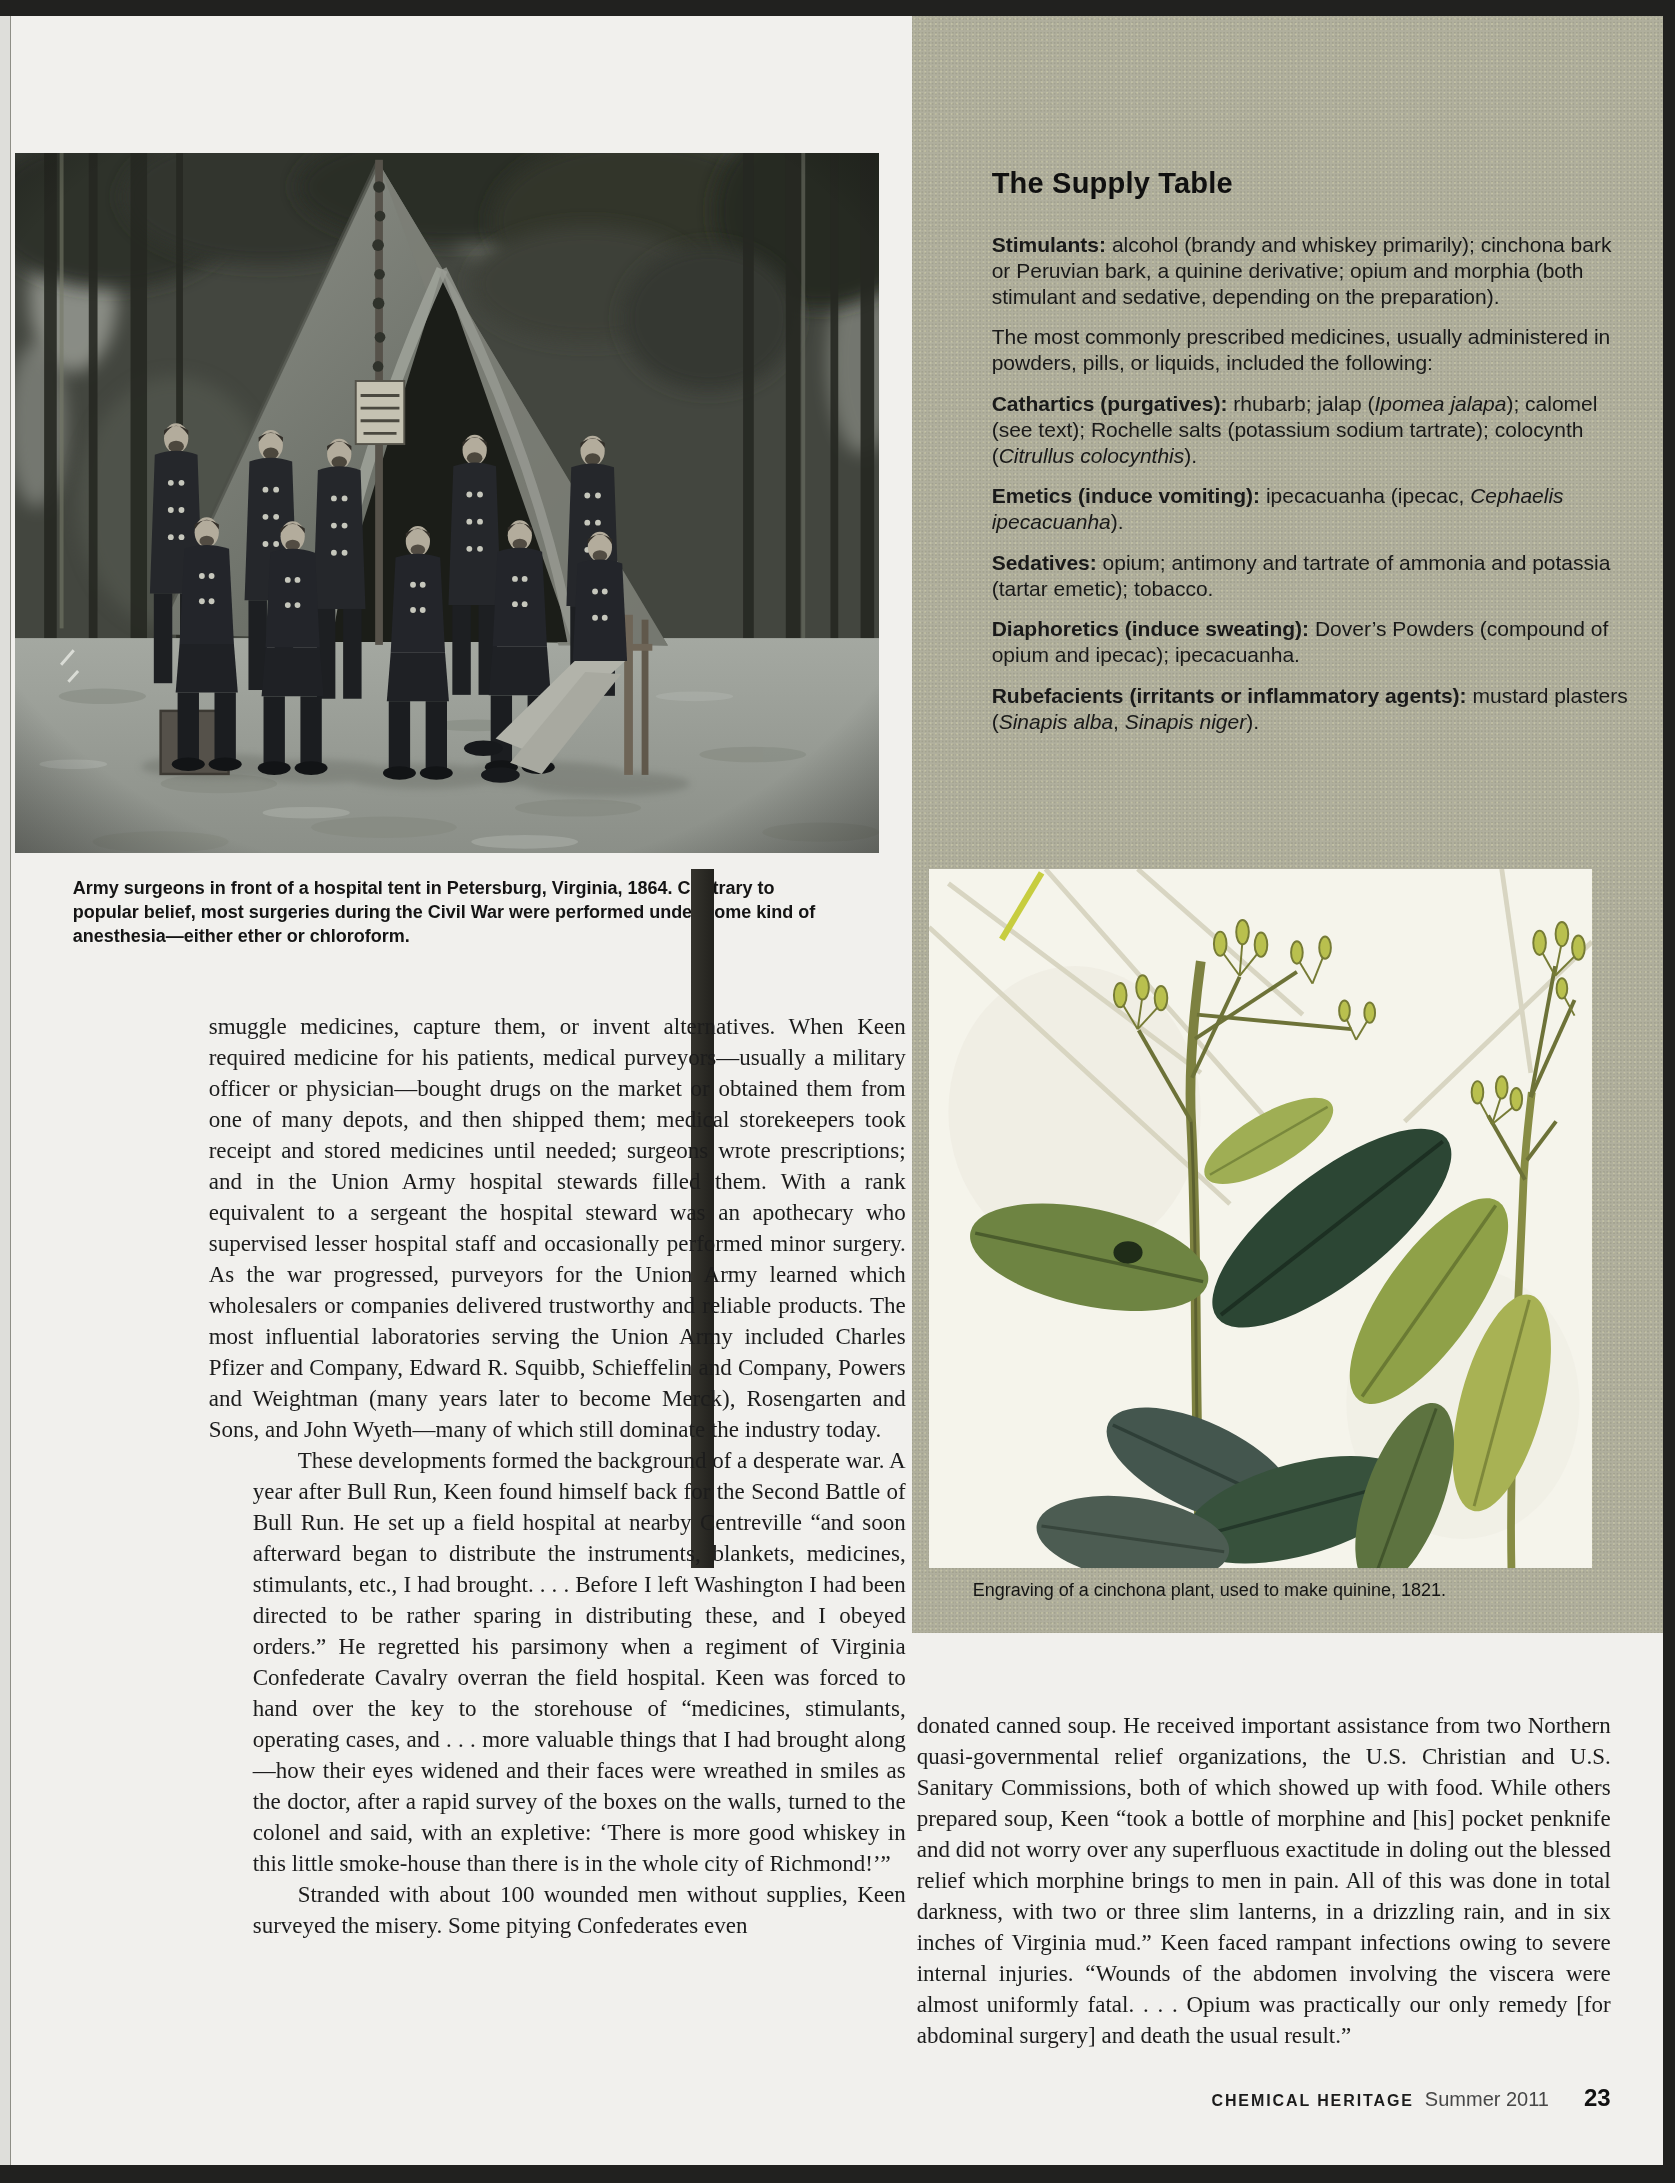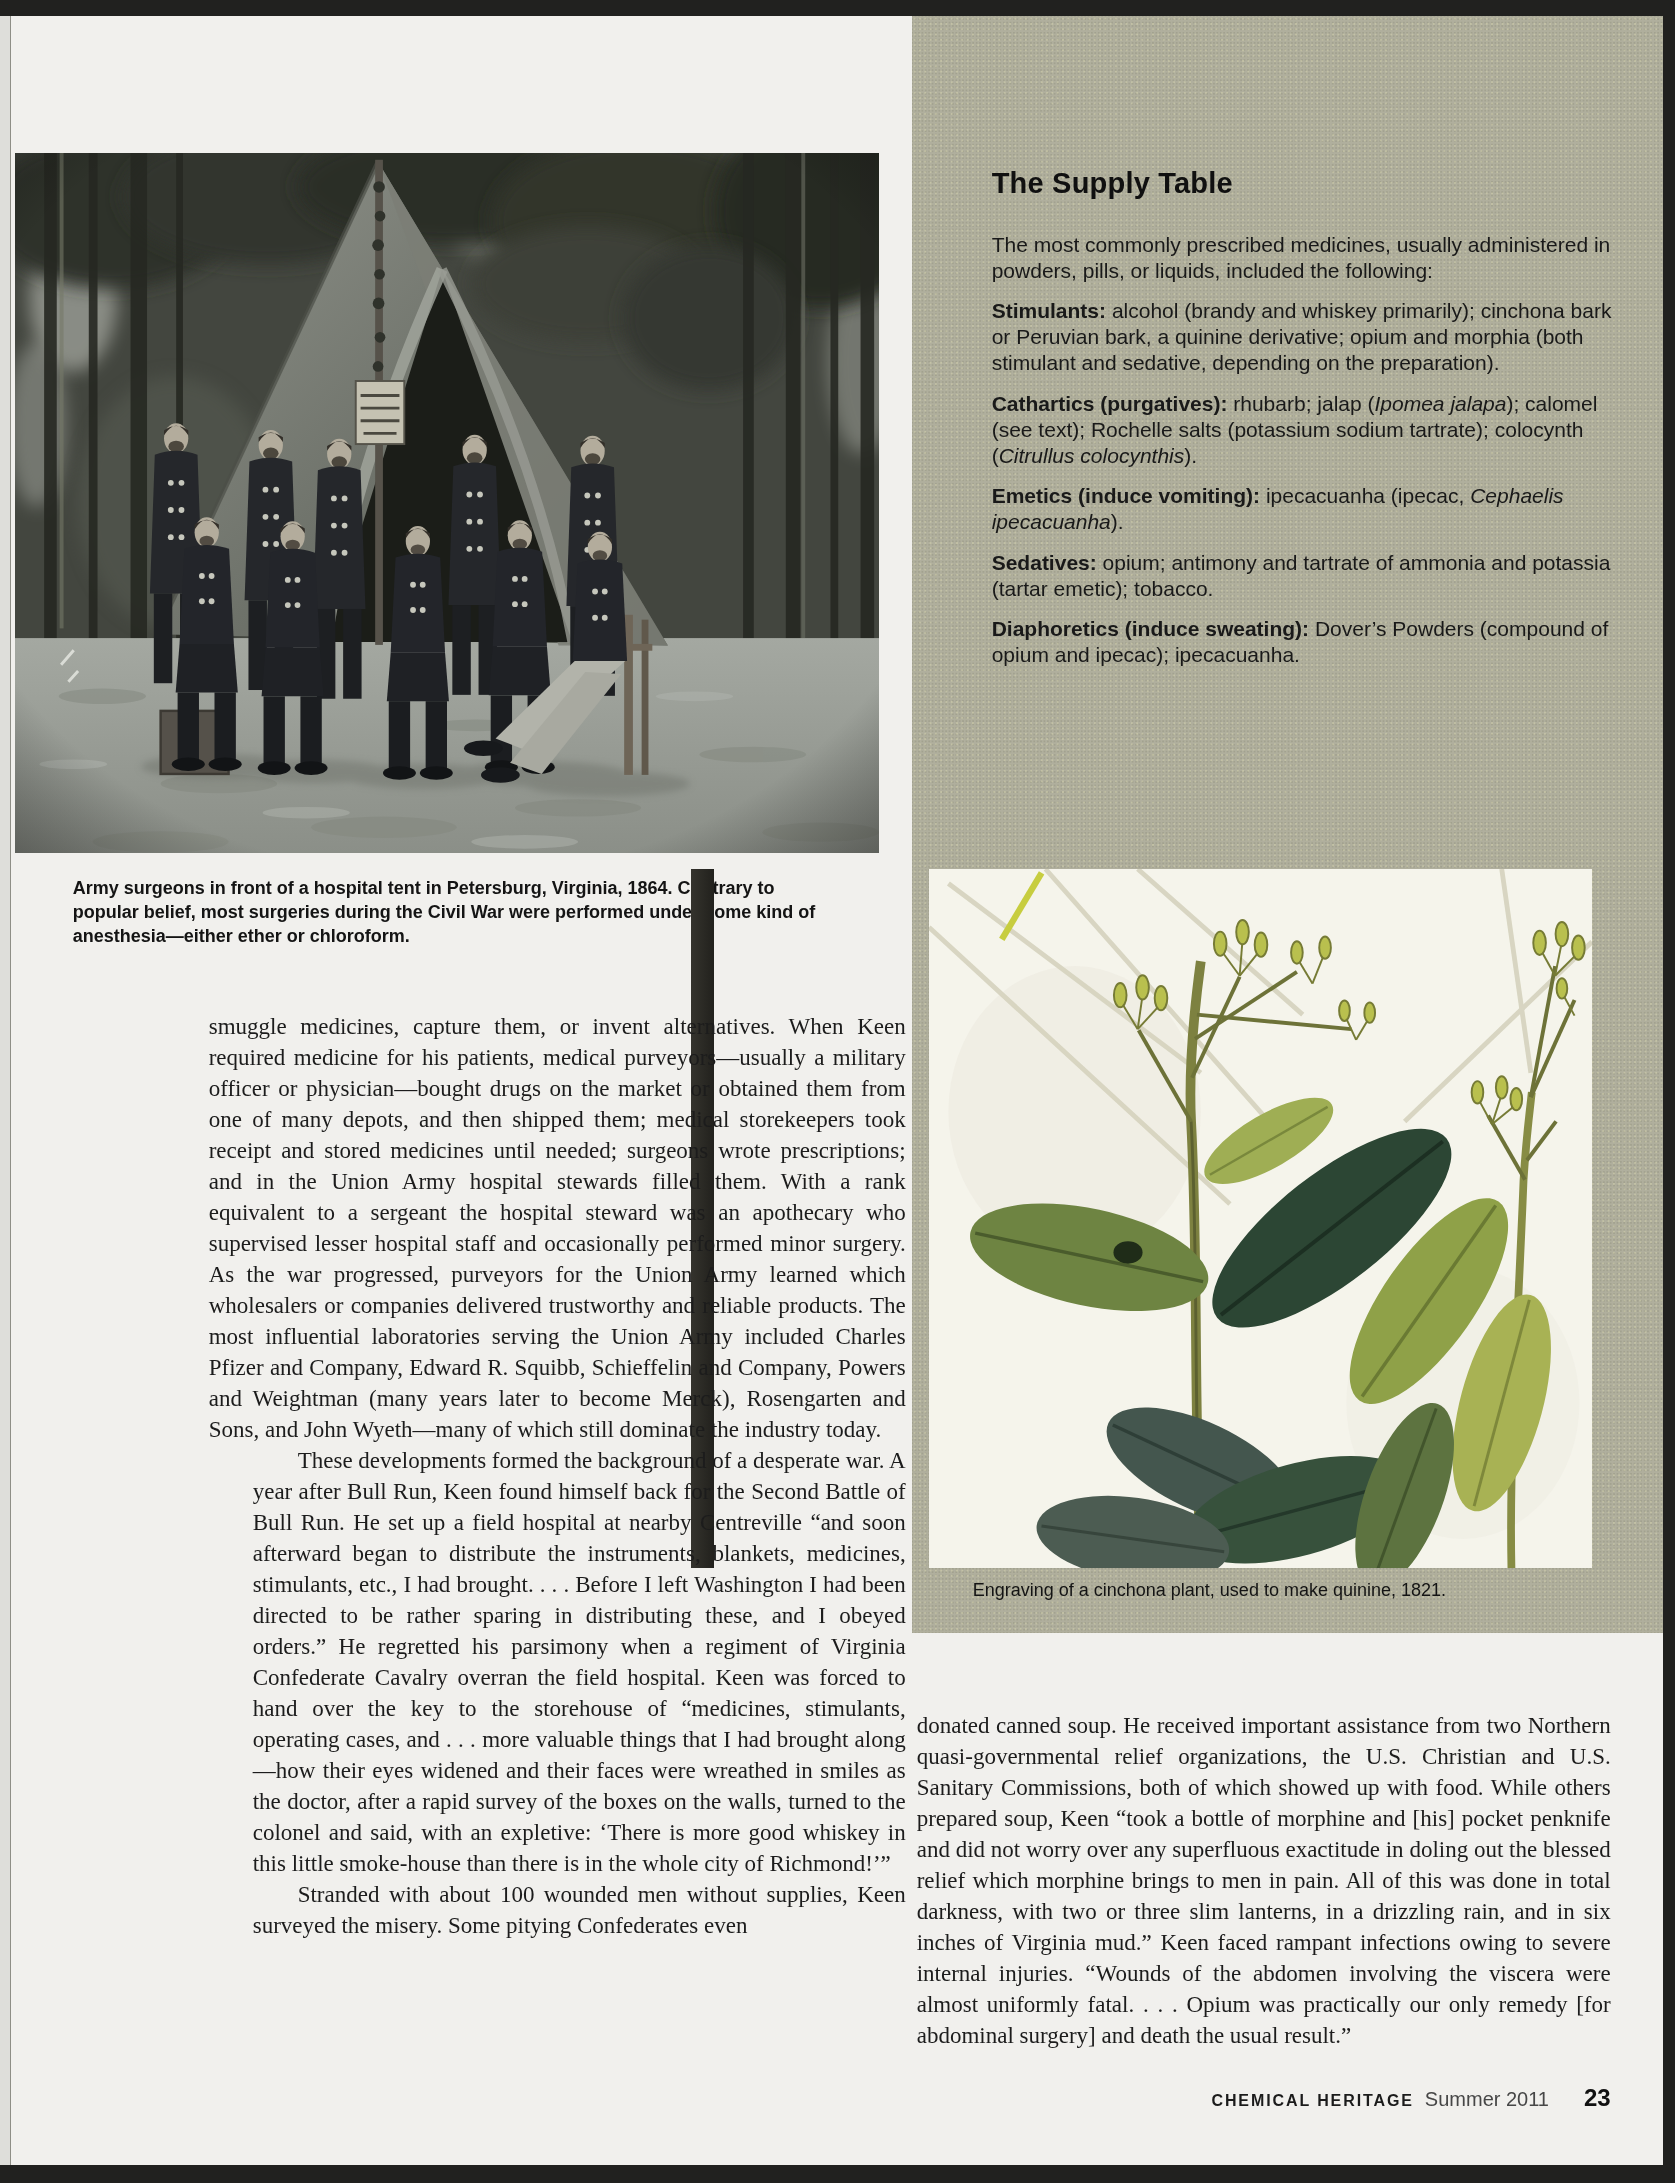--- a/index.html
+++ b/index.html
@@ -226,26 +226,27 @@
 
       <path d="M95,1055 l26,-30 M110,1090 l20,-22" stroke="#e8eae4" stroke-width="6" opacity=".8"></path>
       <rect width="1780" height="1443" fill="url(#vig)"></rect>
     </svg>
 
     <p class="photo-caption">Army surgeons in front of a hospital tent in Petersburg, Virginia, 1864. Contrary to popular belief, most surgeries during the Civil War were performed under some kind of anesthesia—either ether or chloroform.</p>
 
     <section class="panel">
       <h2>The Supply Table</h2>
       <div class="panel-text">
+        <p><span class="b">Stimulants: </span><span>alcohol (brandy and whiskey primarily); cinchona bark or Peruvian bark, a quinine derivative; opium and morphia (both stimulant and sedative, depending on the preparation).</span></p>
         <p>The most commonly prescribed medicines, usually administered in powders, pills, or liquids, included the following:</p>
-        <p><span class="b">Stimulants: </span><span>alcohol (brandy and whiskey primarily); cinchona bark or Peruvian bark, a quinine derivative; opium and morphia (both stimulant and sedative, depending on the preparation).</span></p>
         <p><span class="b">Cathartics (purgatives): </span><span>rhubarb; jalap (</span><span class="i">Ipomea jalapa</span><span>); calomel (see text); Rochelle salts (potassium sodium tartrate); colocynth (</span><span class="i">Citrullus colocynthis</span><span>).</span></p>
         <p><span class="b">Emetics (induce vomiting): </span><span>ipecacuanha (ipecac, </span><span class="i">Cephaelis ipecacuanha</span><span>).</span></p>
         <p><span class="b">Sedatives: </span><span>opium; antimony and tartrate of ammonia and potassia (tartar emetic); tobacco.</span></p>
         <p><span class="b">Diaphoretics (induce sweating): </span><span>Dover’s Powders (compound of opium and ipecac); ipecacuanha.</span></p>
+        <p><span class="b">Rubefacients (irritants or inflammatory agents): </span><span>mustard plasters (</span><span class="i">Sinapis alba</span><span>, </span><span class="i">Sinapis niger</span><span>).</span></p>
       </div>
 
       <figure class="engraving">
         <svg viewBox="0 0 1366 1440" preserveAspectRatio="none" aria-hidden="true">
           <rect width="1366" height="1440" fill="#f5f4eb"></rect>
           <ellipse cx="300" cy="500" rx="260" ry="300" fill="#eceadf" opacity=".6"></ellipse>
           <ellipse cx="1100" cy="1100" rx="240" ry="280" fill="#efede2" opacity=".6"></ellipse>
 
           <g stroke="#d7d4c0" stroke-width="10" opacity=".95">
             <line x1="0" y1="120" x2="620" y2="690"></line>

